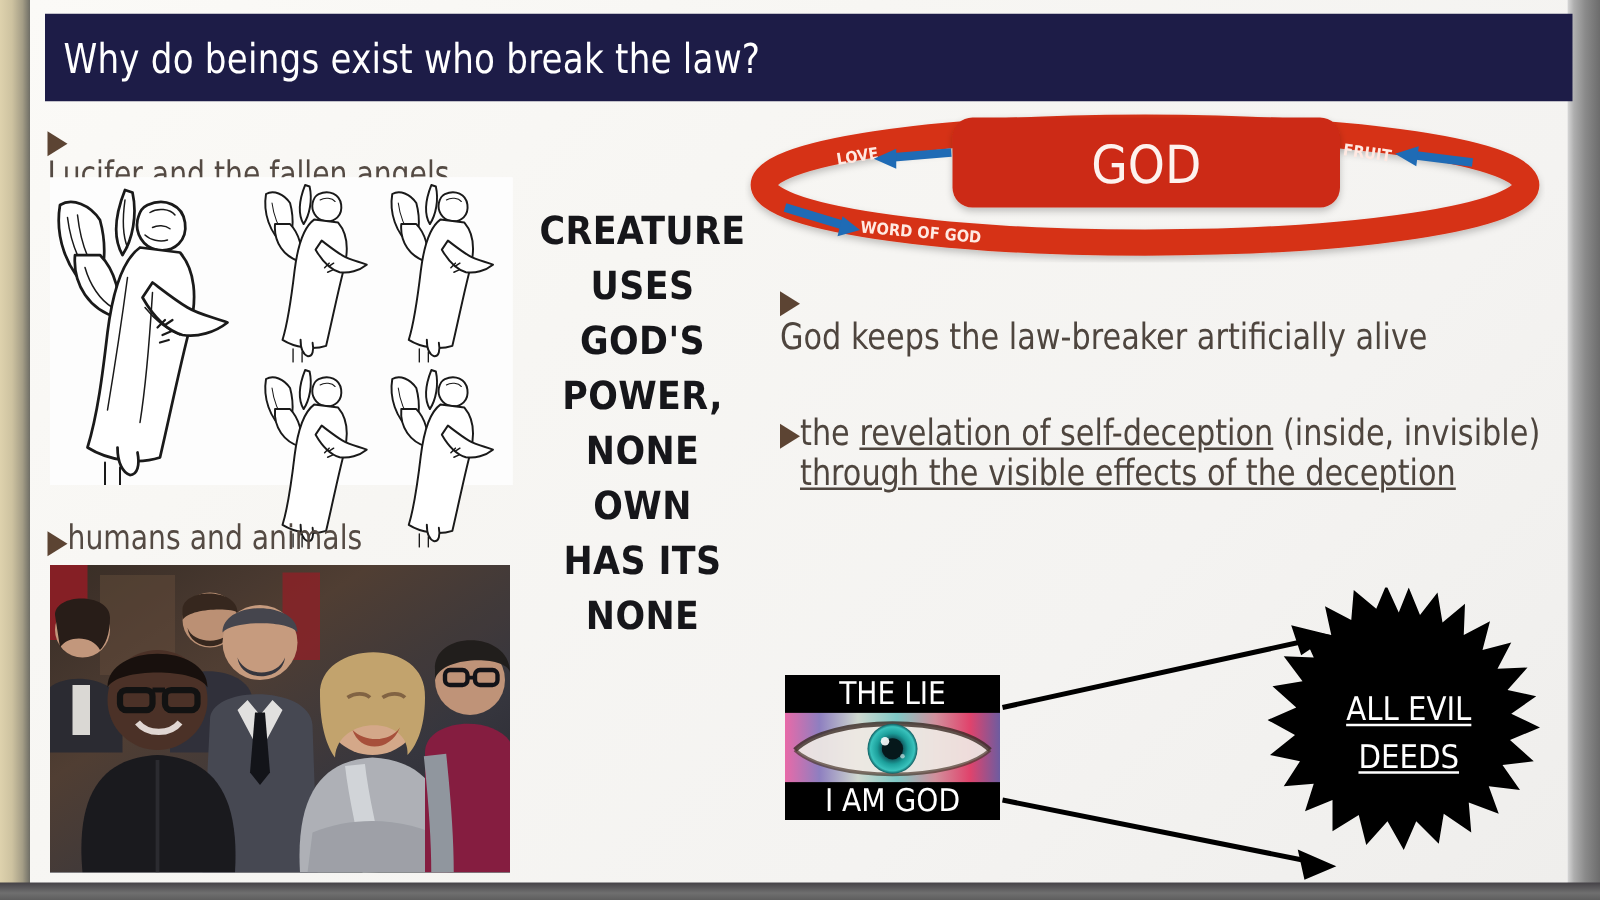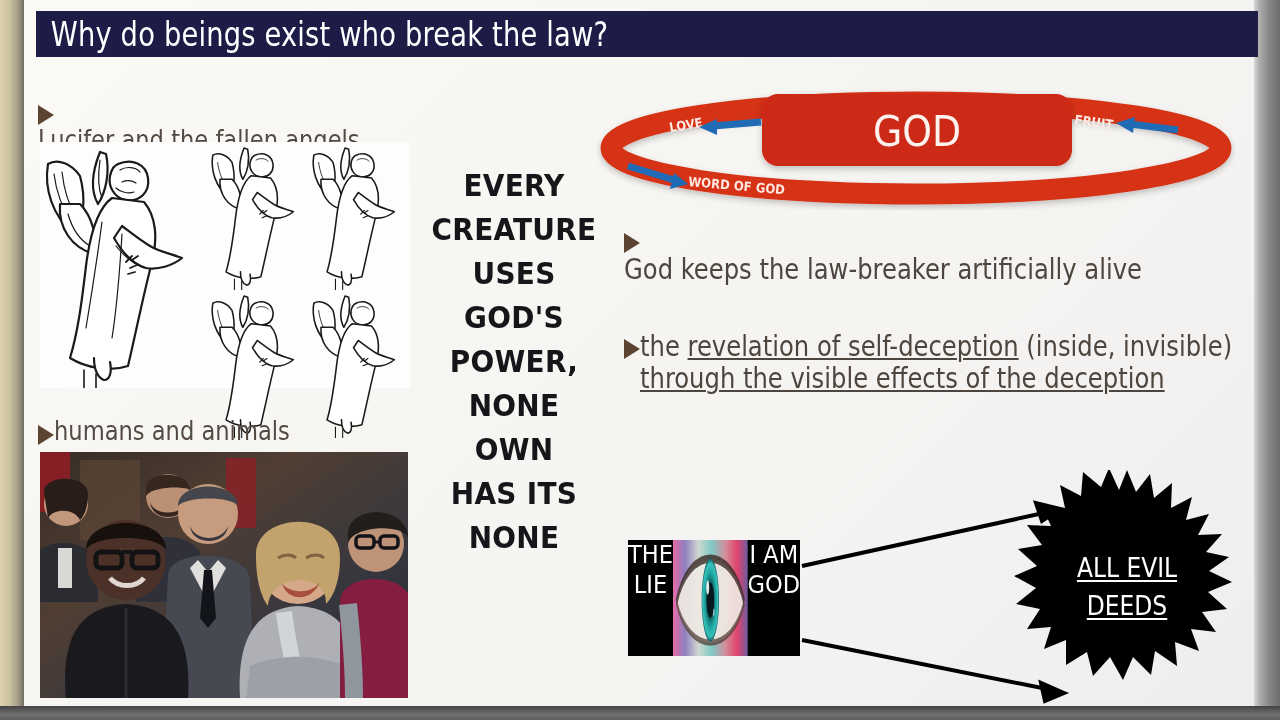--- a/index.html
+++ b/index.html
@@ -29,21 +29,21 @@
     background: linear-gradient(0deg, #5e5e5e 0%, #6f6f6f 40%, #454247 100%);
   }
   .canvas {
     position: absolute; left: 24px; top: 0; right: 26px; bottom: 14px;
     background: linear-gradient(135deg, #fbfaf7 0%, #f7f6f3 35%, #f4f3f1 70%, #efeeec 100%);
   }
 
   
   .titlebar {
     position: absolute; left: 36px; top: 11px;
-    width: 1222px; height: 46px;
+    width: 1222px; height: 70px;
     background: #1d1c47;
     display: flex; align-items: center;
   }
   .titlebar .title {
     color: #ffffff;
     font-size: 33px;
     font-weight: 400;
     letter-spacing: 0.2px;
     padding-left: 16px;
     white-space: nowrap;
@@ -123,21 +123,21 @@
   .rb2 { top: 276px; }
   .rb3 { top: 330px; }
   .rb3 .btxt { white-space: normal; width: 680px; }
   .ul { text-decoration: underline; text-decoration-thickness: 2px; text-underline-offset: 2px; }
 
   
   .liecard {
     position: absolute; left: 628px; top: 540px;
     width: 172px; height: 116px;
     background: #000;
-    display: flex; flex-direction: row;
+    display: flex; flex-direction: column;
   }
   .lie-band {
     background: #000; color: #fff;
     font-size: 25px;
     text-align: center;
     font-family: "DejaVu Sans Condensed", "Liberation Sans", sans-serif;
     line-height: 30px; height: 30px;
   }
   .lie-eye { flex: 1 1 auto; position: relative; overflow: hidden; }
   .lie-eye svg { width: 100%; height: 100%; display: block; }
@@ -343,21 +343,20 @@
       <rect x="316" y="84" width="18" height="12" rx="4" fill="none" stroke="#15151a" stroke-width="3.5"></rect>
       <rect x="340" y="84" width="18" height="12" rx="4" fill="none" stroke="#15151a" stroke-width="3.5"></rect>
       <path d="M334 90 L340 90" stroke="#15151a" stroke-width="3"></path>
       <path d="M300 150 C300 120 368 118 372 152 L372 246 L300 246 Z" fill="#8e1f45"></path>
       <path d="M308 152 C312 190 314 220 314 246" stroke="#9aa0a8" stroke-width="18" fill="none"></path>
       <rect x="0" y="0" width="368" height="246" fill="#000" opacity="0.06"></rect>
     </svg>
   </div>
 
   <div class="slogan">
-    <div>EVERY</div>
     <div>CREATURE</div>
     <div>USES</div>
     <div>GOD'S</div>
     <div>POWER,</div>
     <div>NONE</div>
     <div>OWN</div>
     <div>HAS ITS</div>
     <div>NONE</div>
   </div>
 

